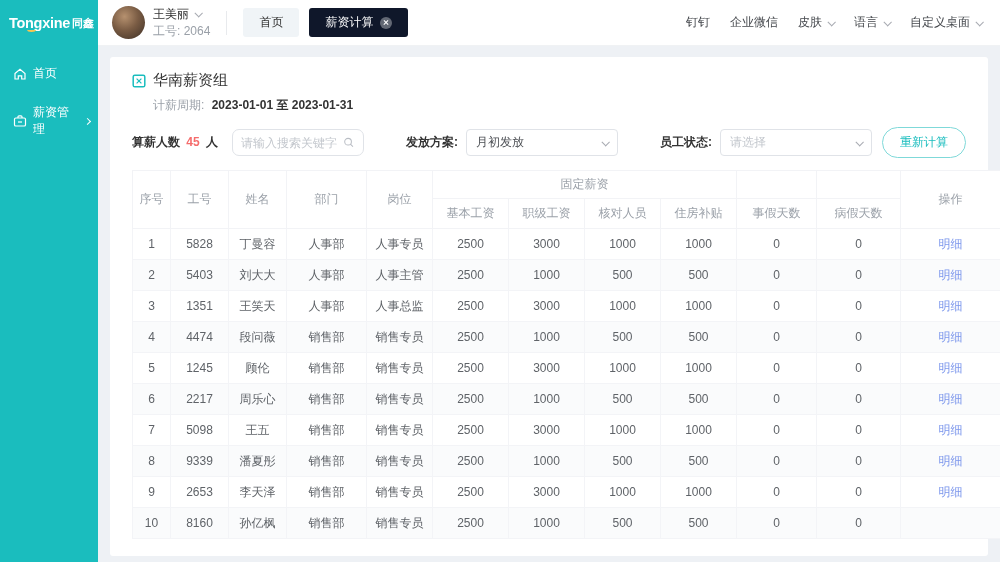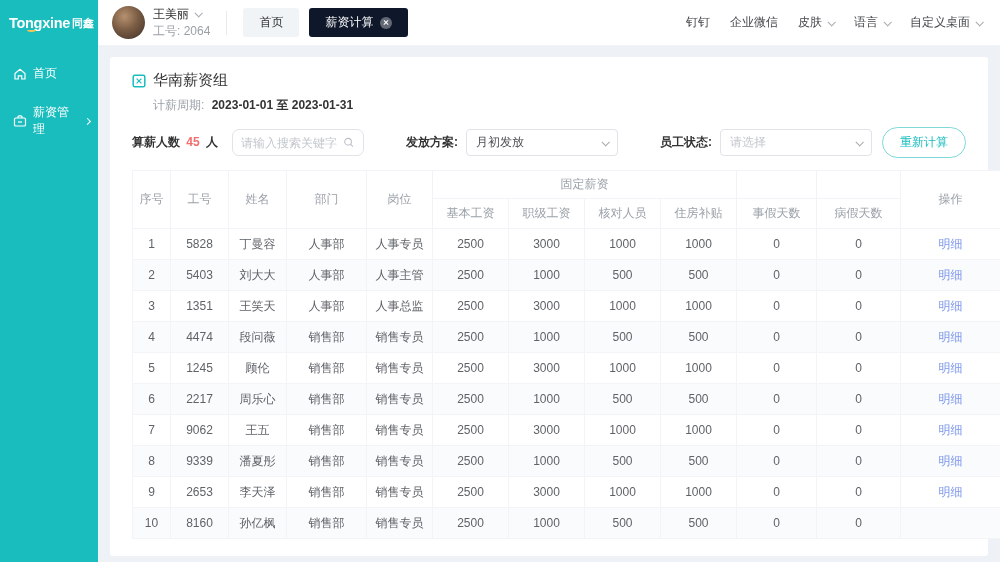--- a/index.html
+++ b/index.html
@@ -296,21 +296,21 @@
             <td>2500</td>
             <td>1000</td>
             <td>500</td>
             <td>500</td>
             <td>0</td>
             <td>0</td>
             <td><a class="detail-link">明细</a></td>
           </tr>
           <tr>
             <td>7</td>
-            <td>9062</td>
+            <td>5098</td>
             <td>王五</td>
             <td>销售部</td>
             <td>销售专员</td>
             <td>2500</td>
             <td>3000</td>
             <td>1000</td>
             <td>1000</td>
             <td>0</td>
             <td>0</td>
             <td><a class="detail-link">明细</a></td>

